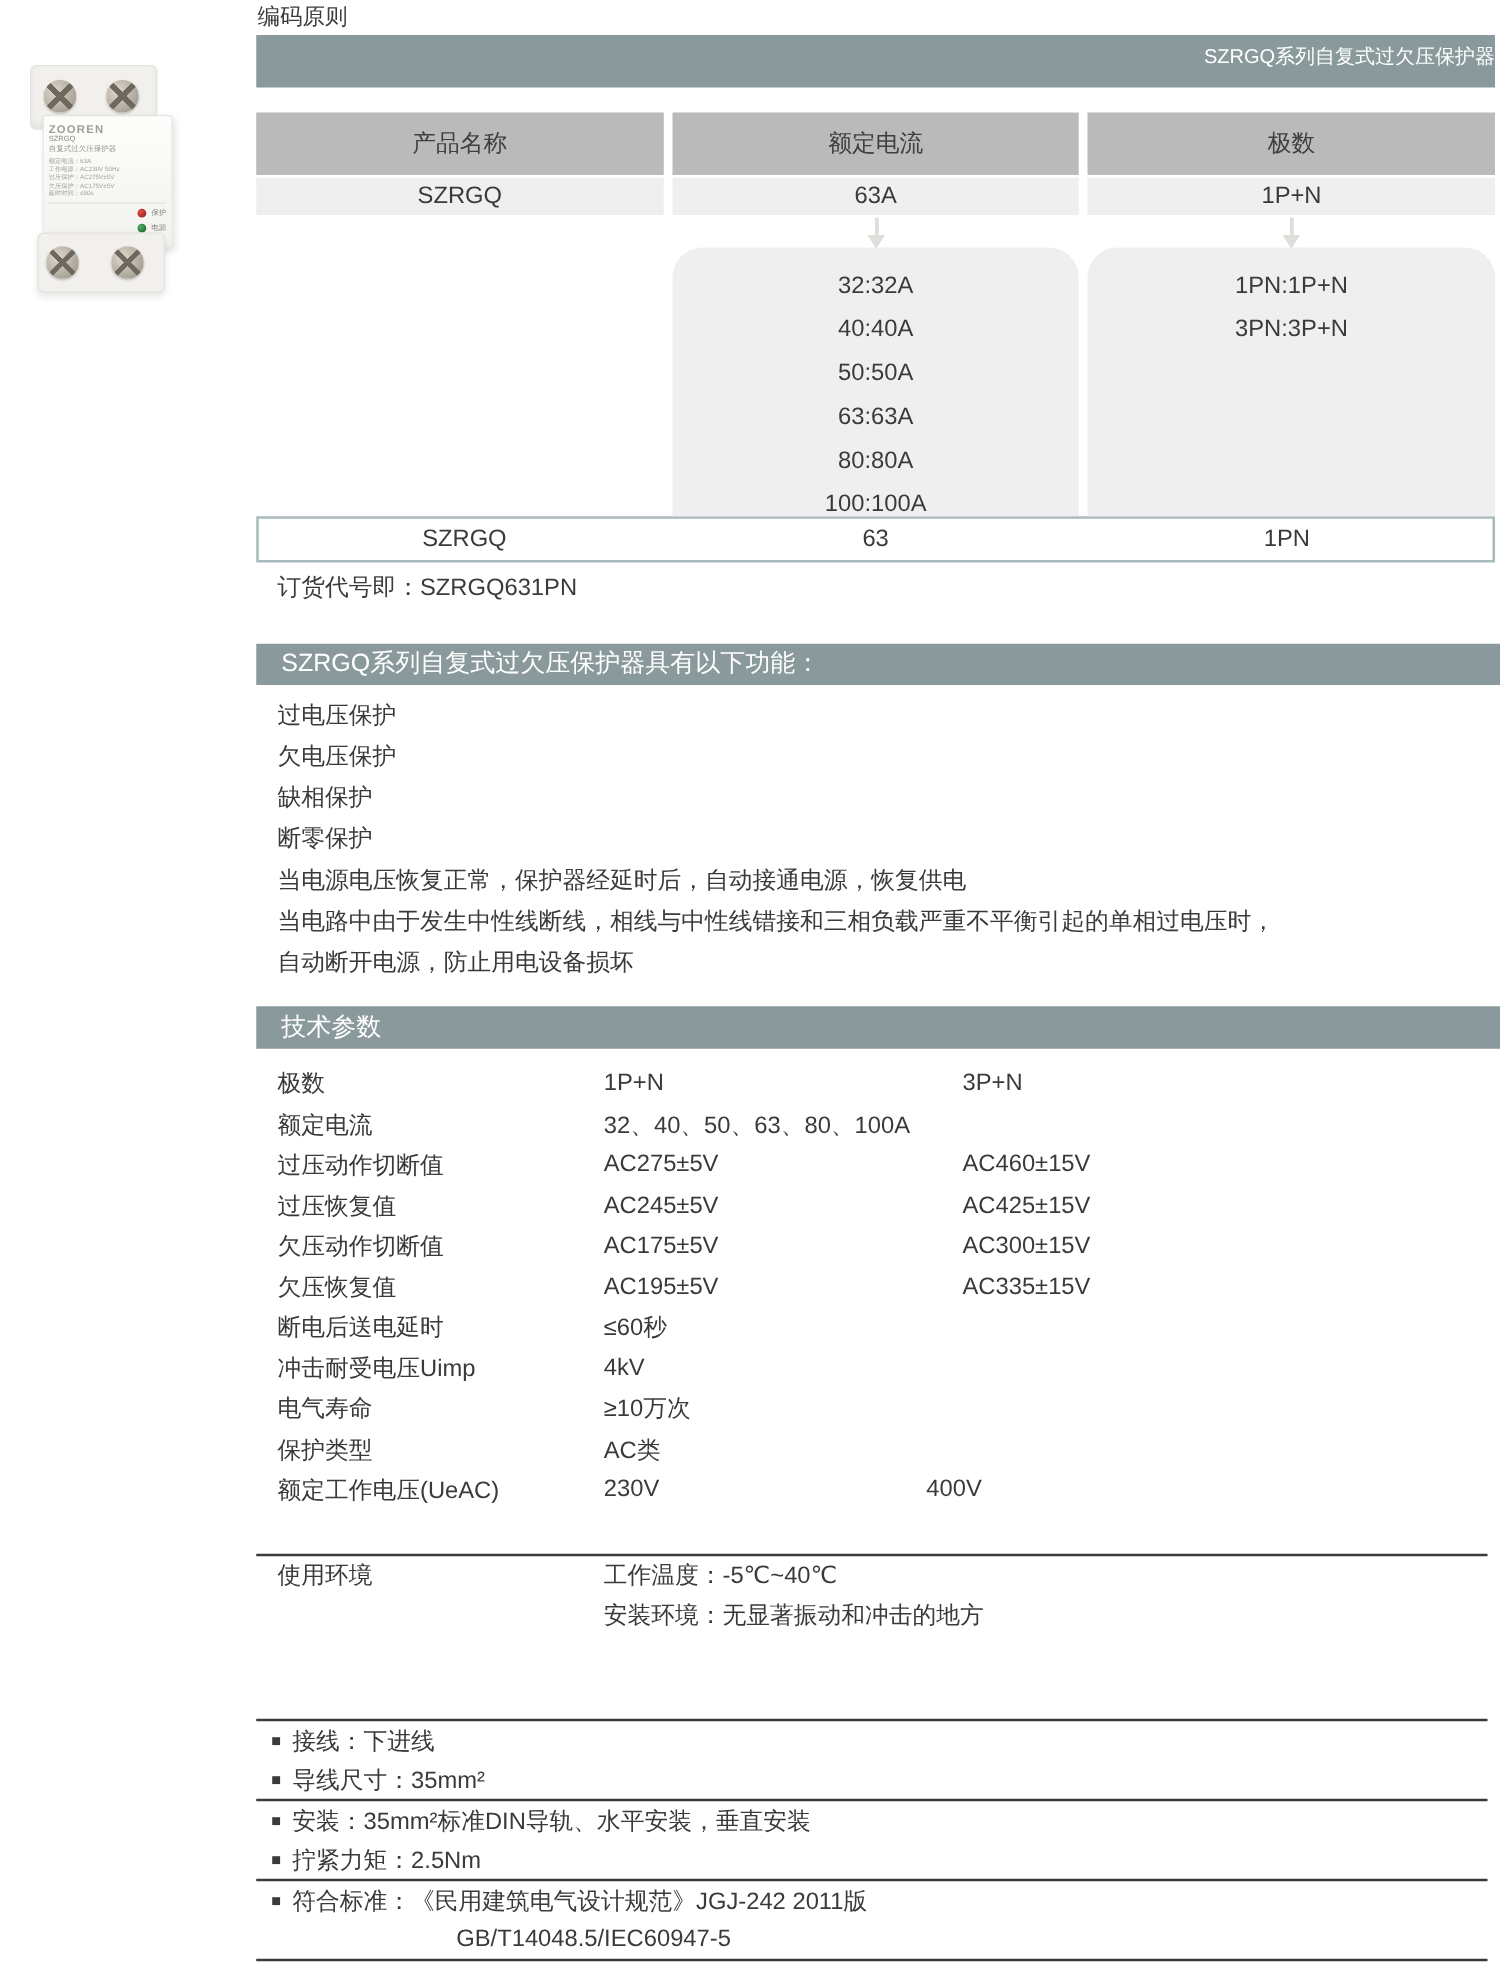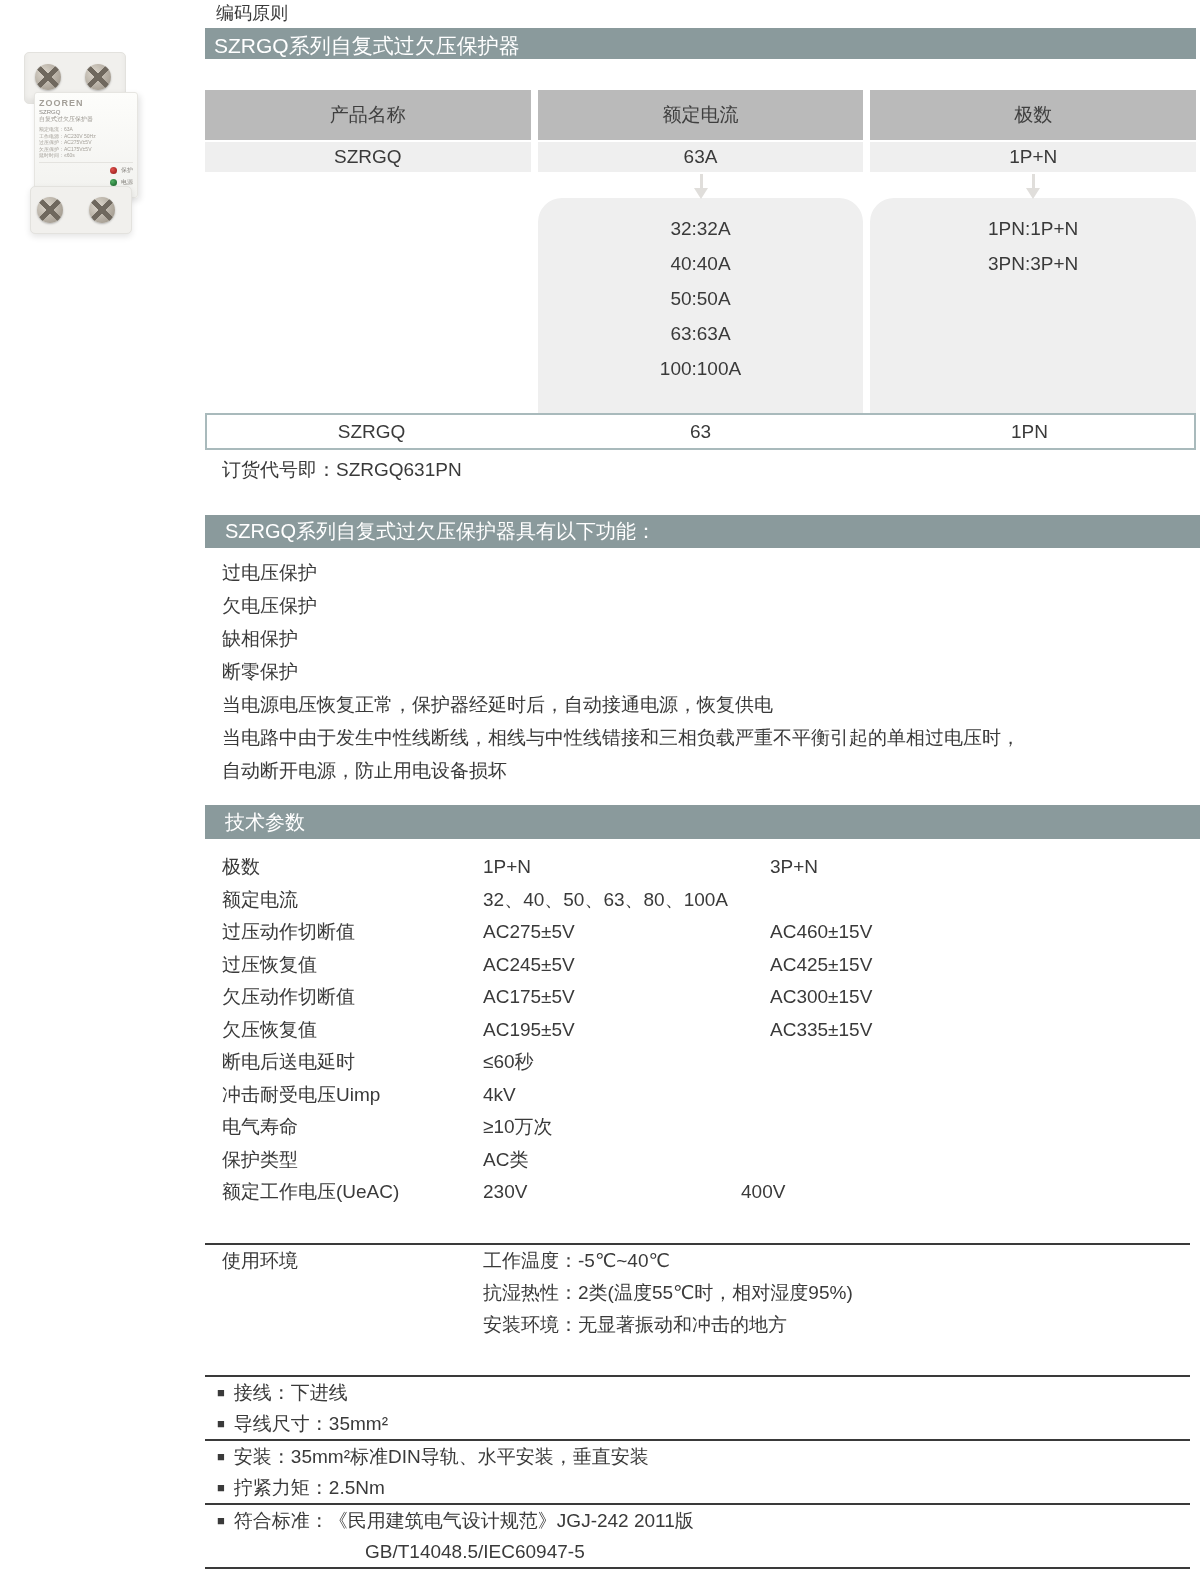--- a/index.html
+++ b/index.html
@@ -1,22 +1,22 @@
 <!DOCTYPE html>
 <html><head>
 <meta charset="utf-8">
 <style>
   html,body{margin:0;padding:0;background:#fff;}
   #page{position:relative;width:1200px;height:1574px;background:#ffffff;overflow:hidden;
         font-family:"Liberation Sans","DejaVu Sans",sans-serif;color:#3a3a3a;}
 
   
-  .kicker{position:absolute;left:206px;top:1px;font-size:18px;color:#3a3a3a;margin-left:10px;}
-  .titlebar{position:absolute;left:205px;top:28px;width:991px;height:31px;background:#8a9a9c;
-            color:#fff;font-size:21px;line-height:35px;padding-left:9px;box-sizing:border-box;}
+  .kicker{position:absolute;left:206px;top:1px;font-size:18px;color:#3a3a3a;}
+  .titlebar{position:absolute;left:205px;top:28px;width:991px;height:42px;background:#8a9a9c;
+            color:#fff;font-size:16px;line-height:35px;padding-left:9px;box-sizing:border-box;text-align:right;}
 
   
   .codewrap{position:absolute;left:205px;top:90px;width:991px;}
   .rowflex{display:flex;gap:7px;}
   .hd-cell{flex:1;background:#bababa;height:50px;display:flex;align-items:center;justify-content:center;
            font-size:19px;color:#3f3f3f;}
   .val-row{margin-top:2px;}
   .val-cell{flex:1;background:#efefef;height:30px;display:flex;align-items:center;justify-content:center;
             font-size:19px;}
   .arr-row{height:26px;}
@@ -154,20 +154,21 @@
           </div>
       </div>
     </div>
     <div class="rowflex">
       <div class="obox empty"></div>
       <div class="obox">
         <div>32:32A</div>
         <div>40:40A</div>
         <div>50:50A</div>
         <div>63:63A</div>
+        <div>80:80A</div>
         <div>100:100A</div>
       </div>
       <div class="obox">
         <div>1PN:1P+N</div>
         <div>3PN:3P+N</div>
       </div>
     </div>
     <div class="result">
       <div class="res-cell">SZRGQ</div>
       <div class="res-cell">63</div>
@@ -245,21 +246,20 @@
       <span style="margin-left:-29px">400V</span>
     </div>
   </div>
 
   <div class="dline" id="dline1"></div>
 
   <div class="env">
     <div class="env-label">使用环境</div>
     <div class="env-lines">
       <div>工作温度：-5℃~40℃</div>
-      <div>抗湿热性：2类(温度55℃时，相对湿度95%)</div>
       <div>安装环境：无显著振动和冲击的地方</div>
     </div>
   </div>
 
   <div class="notes">
     <div class="nline"></div>
     <div class="note-row">
       <span class="bullet">■</span>
       <span>接线：下进线</span>
     </div>

